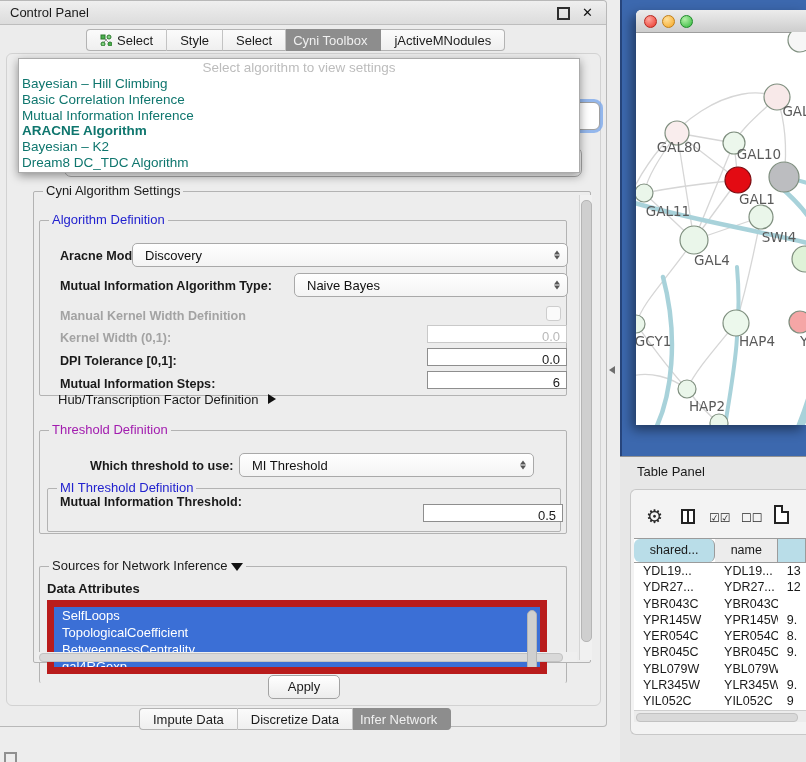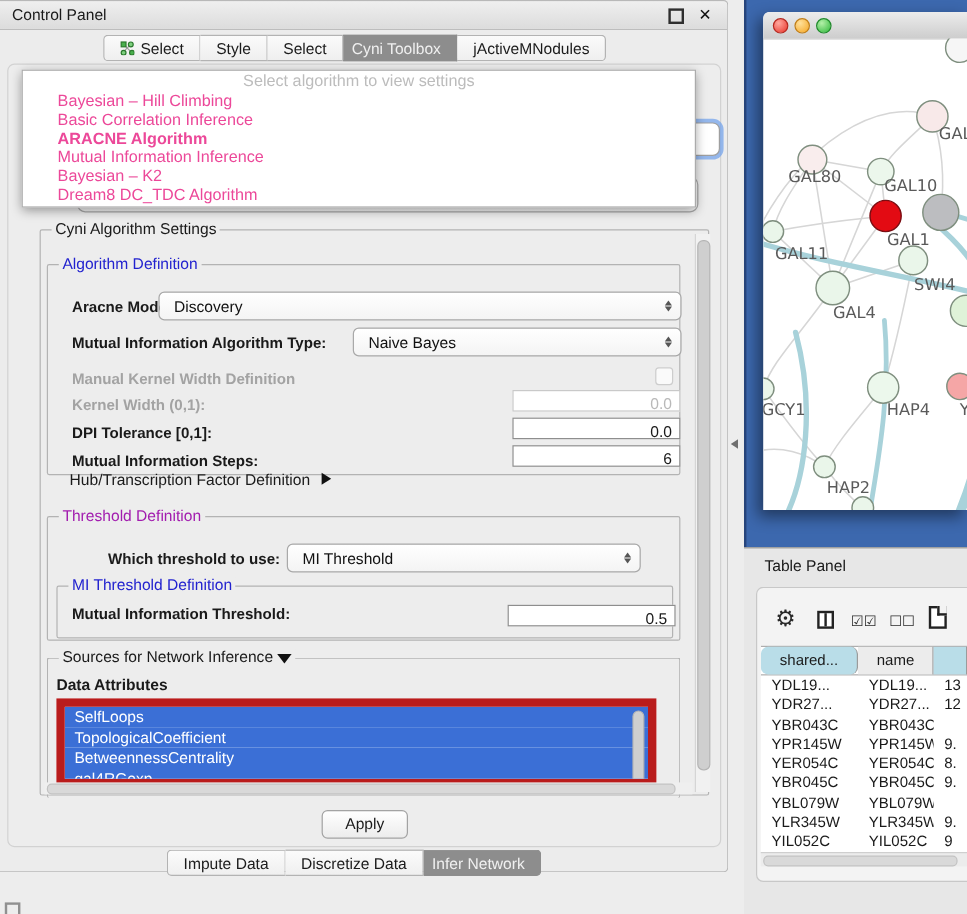--- a/index.html
+++ b/index.html
@@ -37,21 +37,21 @@
          flex-direction:column;align-items:center;gap:1px;}
   .stepper i{display:block;width:0;height:0;border-left:3.5px solid transparent;border-right:3.5px solid transparent;}
   .stepper i.up{border-bottom:4px solid #555;}
   .stepper i.dn{border-top:4px solid #555;}
   .combo.ghost{color:#b9b9b9;border-radius:7px;height:30px;line-height:30px;}
 
   
   #algo-popup{left:18px;top:57px;width:560px;height:113px;background:#fff;border:1px solid #ababab;
       box-shadow:0 3px 9px rgba(0,0,0,.4);z-index:50;overflow:hidden;}
   #algo-popup .ph{color:#bcbcbc;text-align:center;font-size:13.5px;height:17px;line-height:18px;}
-  .algo-item{font-size:13.5px;line-height:15.8px;padding-left:3px;color:#ec4899;white-space:nowrap;margin-left:26px;}
+  .algo-item{font-size:13.5px;line-height:15.8px;padding-left:3px;color:#0f766e;white-space:nowrap;}
   .algo-item.bold{font-weight:bold;}
 
   #focus-combo{left:380px;top:101px;width:218px;height:26px;background:#fff;border:1px solid #9f9f9f;
       border-radius:6px;box-shadow:0 0 0 3px rgba(110,160,235,.7);}
 
   
   .group{border:1px solid #b3b3b3;border-radius:2px;box-sizing:border-box;}
   .gtitle{position:absolute;top:-8px;left:9px;background:#ededed;padding:0 3px;font-size:13px;line-height:14px;}
   .blue{color:#2222cf;} .green{color:#a21caf;}
   .lbl{font-size:12.6px;font-weight:bold;white-space:nowrap;}
@@ -162,22 +162,22 @@
 
     <div class="abs" id="focus-combo">
       <span class="stepper"><i class="up"></i><i class="dn"></i></span>
     </div>
 
     <div class="abs" id="algo-popup">
       <div class="ph">Select algorithm to view settings</div>
       <div id="algo-items">
           <div class="algo-item">Bayesian – Hill Climbing</div>
           <div class="algo-item">Basic Correlation Inference</div>
+          <div class="algo-item">Mutual Information Inference</div>
           <div class="algo-item bold">ARACNE Algorithm</div>
-          <div class="algo-item">Mutual Information Inference</div>
           <div class="algo-item">Bayesian – K2</div>
           <div class="algo-item">Dream8 DC_TDC Algorithm</div>
         </div>
     </div>
 
     <div class="abs group" id="settings-group" style="left:33px;top:190px;width:558px;height:472px;">
       <span class="gtitle">Cyni Algorithm Settings</span>
 
       <div class="abs vtrack" style="left:545px;top:3px;width:12px;height:465px;">
         <div class="abs vthumb" style="left:1px;top:5px;width:9px;height:440px;"></div>
@@ -229,26 +229,26 @@
         <div class="abs combo" style="left:199px;top:22px;width:295px;">
           <span>MI Threshold</span>
           <span class="stepper">
               <i class="up"></i>
               <i class="dn"></i>
             </span>
         </div>
 
         <div class="abs group" style="left:7px;top:57px;width:514px;height:44px;">
           <span class="gtitle blue">MI Threshold Definition</span>
-          <div class="abs lbl" style="left:12px;top:16px;">Mutual Information Threshold:</div>
+          <div class="abs lbl" style="left:12px;top:6px;">Mutual Information Threshold:</div>
           <div class="abs field" style="left:375px;top:15px;width:140px;">0.5</div>
         </div>
       </div>
 
-      <div class="abs group" style="left:5px;top:356px;width:528px;height:117px;border-bottom:none;">
+      <div class="abs group" style="left:5px;top:374px;width:528px;height:117px;border-bottom:none;">
         <span class="gtitle"><span>Sources for Network Inference</span> <span style="display:inline-block;width:0;height:0;border-left:6px solid transparent;border-right:6px solid transparent;border-top:8px solid #111;vertical-align:middle;"></span></span>
 
         <div class="abs lbl" style="left:7px;top:14px;font-size:13px;">Data Attributes</div>
 
         <div class="abs" id="attr-list" style="left:7px;top:33px;width:500px;height:74px;">
           <div class="abs vthumb" style="right:3px;top:3px;width:8px;height:64px;z-index:5;"></div>
         <div class="attr-item" style="background: rgb(59, 111, 214);">SelfLoops</div>
             <div class="attr-item" style="background: rgb(59, 111, 214);">TopologicalCoefficient</div>
             <div class="attr-item" style="background: rgb(59, 111, 214);">BetweennessCentrality</div>
             <div class="attr-item" style="background: rgb(59, 111, 214);">gal4RGexp</div>

